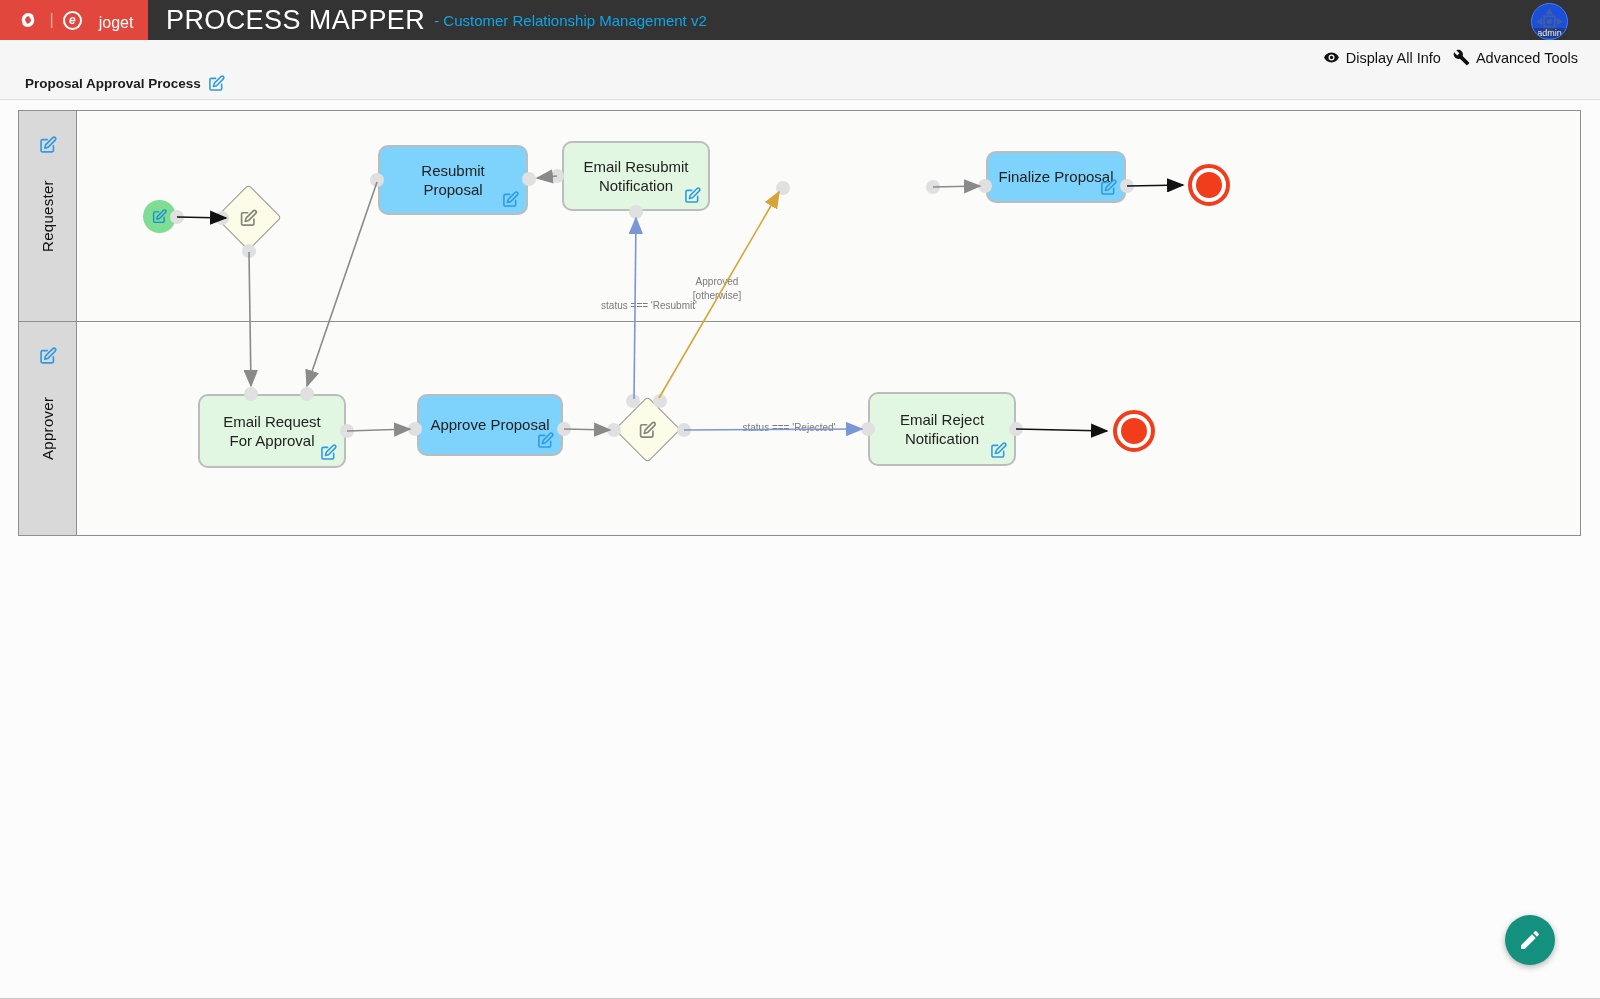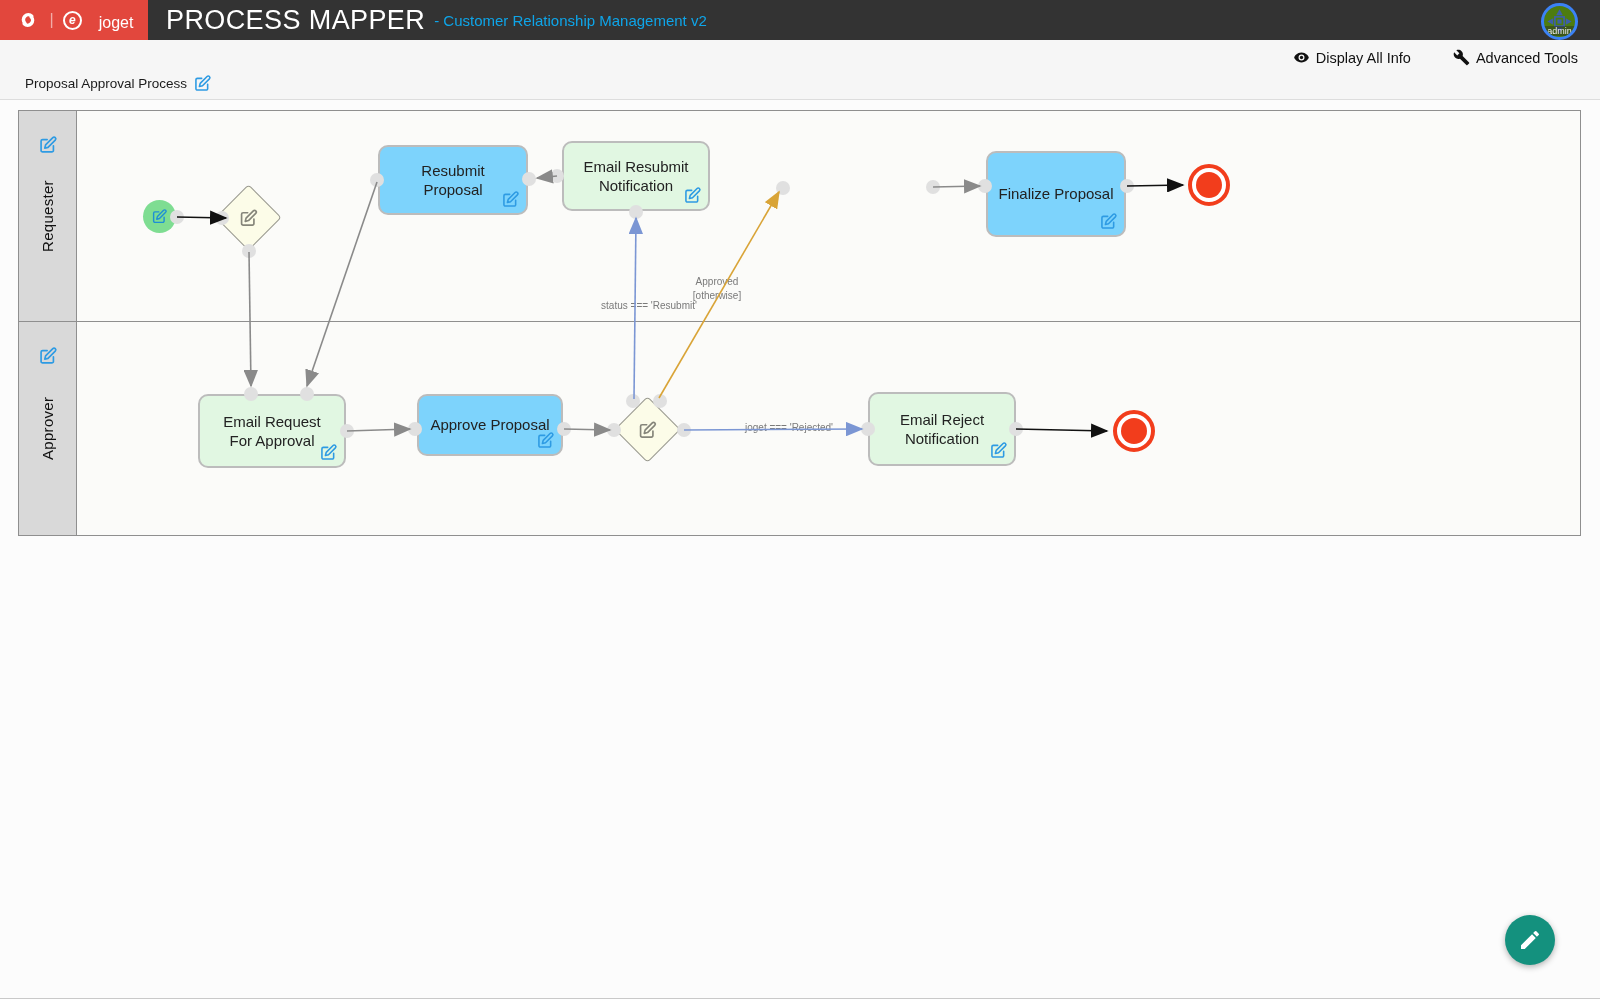--- a/index.html
+++ b/index.html
@@ -14,31 +14,31 @@
   
   .topbar{position:absolute;left:0;top:0;width:100%;height:40px;background:var(--topbar);display:flex;align-items:center;z-index:20}
   .brand{width:148px;height:40px;background:var(--brand-red);display:flex;align-items:center;justify-content:center;gap:7px;flex:none}
   .brand .divider{color:rgba(255,255,255,.55);font-size:16px;margin:0 2px}
   .slogo{width:26px;height:26px}
   .joget-wrap{display:flex;align-items:flex-end}
   .joget-mark{width:19px;height:19px;border:2px solid #fff;border-radius:50%;display:flex;align-items:center;justify-content:center;color:#fff;font-size:12px;font-weight:bold;font-style:italic}
   .joget-text{color:#fff;font-size:16px;margin-left:17px;margin-bottom:-2px}
   .app-title{color:#fff;font-size:27px;font-weight:500;letter-spacing:.4px;margin-left:18px;white-space:nowrap}
   .app-subtitle{color:#0ea5e9;font-size:15px;margin-left:9px;white-space:nowrap;font-weight:400}
-  .avatar{position:absolute;right:22px;top:3px;width:37px;height:37px;border-radius:50%;background:#4d7c0f;overflow:hidden;border:3px solid #3b82f6}
+  .avatar{position:absolute;right:32px;top:3px;width:37px;height:37px;border-radius:50%;background:#1d4ed8;overflow:hidden;border:1px solid #3b82f6}
   .avatar svg{position:absolute;inset:0}
   .avatar .avatar-name{position:absolute;left:0;right:0;bottom:1px;text-align:center;font-size:9px;color:#eee;background:rgba(40,40,40,.45)}
 
   
   .subheader{position:absolute;left:0;top:40px;width:100%;height:60px;background:#f6f6f6;border-bottom:1px solid #ddd;z-index:15}
-  .tools{position:absolute;right:22px;top:9px;display:flex;align-items:flex-start;gap:42px}
+  .tools{position:absolute;right:22px;top:9px;display:flex;align-items:flex-start;gap:12px}
   .tool-item{display:flex;align-items:center;gap:6px;font-size:14.5px;color:#111;cursor:pointer}
   .tool-item svg{width:17px;height:17px;color:#111}
   .process-title-row{position:absolute;left:25px;top:34px;display:flex;align-items:center;gap:6px}
-  .process-title{font-size:13.5px;font-weight:normal;color:#1b1b1b}
+  .process-title{font-size:13.5px;font-weight:bold;color:#1b1b1b}
   .edit{color:var(--accent-blue)}
 
   
   .pool{position:absolute;left:18px;top:110px;width:1563px;border:1px solid #8f8f8f;z-index:1}
   .lane{display:flex}
   .lane+.lane{border-top:1px solid #8f8f8f}
   .lane-header{width:58px;flex:none;background:#d9d9d9;border-right:1px solid #8f8f8f;position:relative}
   .lane-edit{position:absolute;left:19px;top:24px;width:20px;height:20px;cursor:pointer}
   .lane-label{position:absolute;left:0;top:0;width:100%;height:100%;display:flex;align-items:center;justify-content:center;
     writing-mode:vertical-rl;transform:rotate(180deg);font-size:15px;color:#111;letter-spacing:.3px}
@@ -184,21 +184,21 @@
     <svg class="edit task-edit">
         <use href="#ic-edit"></use>
       </svg>
   </div>
   <div class="task green" style="left:562px;top:141px;width:148px;height:70px">
     <span class="task-label">Email Resubmit Notification</span>
     <svg class="edit task-edit">
         <use href="#ic-edit"></use>
       </svg>
   </div>
-  <div class="task" style="left:986px;top:151px;width:140px;height:86px">
+  <div class="task" style="left:986px;top:151px;width:140px;height:52px">
     <span class="task-label">Finalize Proposal</span>
     <svg class="edit task-edit">
         <use href="#ic-edit"></use>
       </svg>
   </div>
   <div class="event-end" style="left:1188px;top:164px">
     <div class="end-core"></div>
   </div>
 
   <div class="task green" style="left:198px;top:394px;width:148px;height:74px">
@@ -226,21 +226,21 @@
   </div>
   <div class="event-end" style="left:1113px;top:410px">
     <div class="end-core"></div>
   </div>
 
   <div class="edge-label" style="left:649px;top:306px">status === 'Resubmit'</div>
   <div class="edge-label" style="left:717px;top:288px">
     <span>Approved</span><br>
     <span>[otherwise]</span>
   </div>
-  <div class="edge-label" style="left:789px;top:428px">joget === 'Rejected'</div>
+  <div class="edge-label" style="left:789px;top:428px">status === 'Rejected'</div>
 
   <svg class="edges" viewBox="0 0 1600 999">
     <defs>
       <marker id="mk-black" markerWidth="11" markerHeight="9" refX="10" refY="4.5" orient="auto">
           <path d="M0,0 L11,4.5 L0,9 z" fill="#111"></path>
         </marker>
       <marker id="mk-gray" markerWidth="11" markerHeight="9" refX="10" refY="4.5" orient="auto">
           <path d="M0,0 L11,4.5 L0,9 z" fill="#8a8a8a"></path>
         </marker>
       <marker id="mk-blue" markerWidth="11" markerHeight="9" refX="10" refY="4.5" orient="auto">

